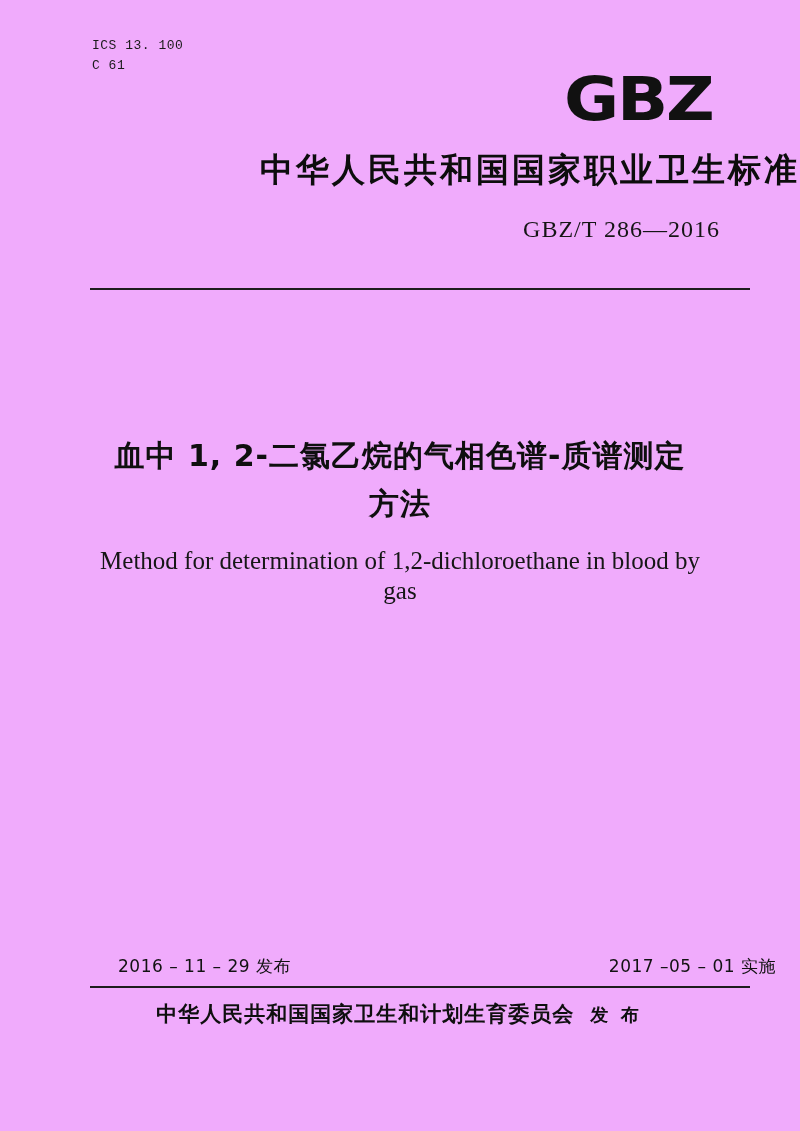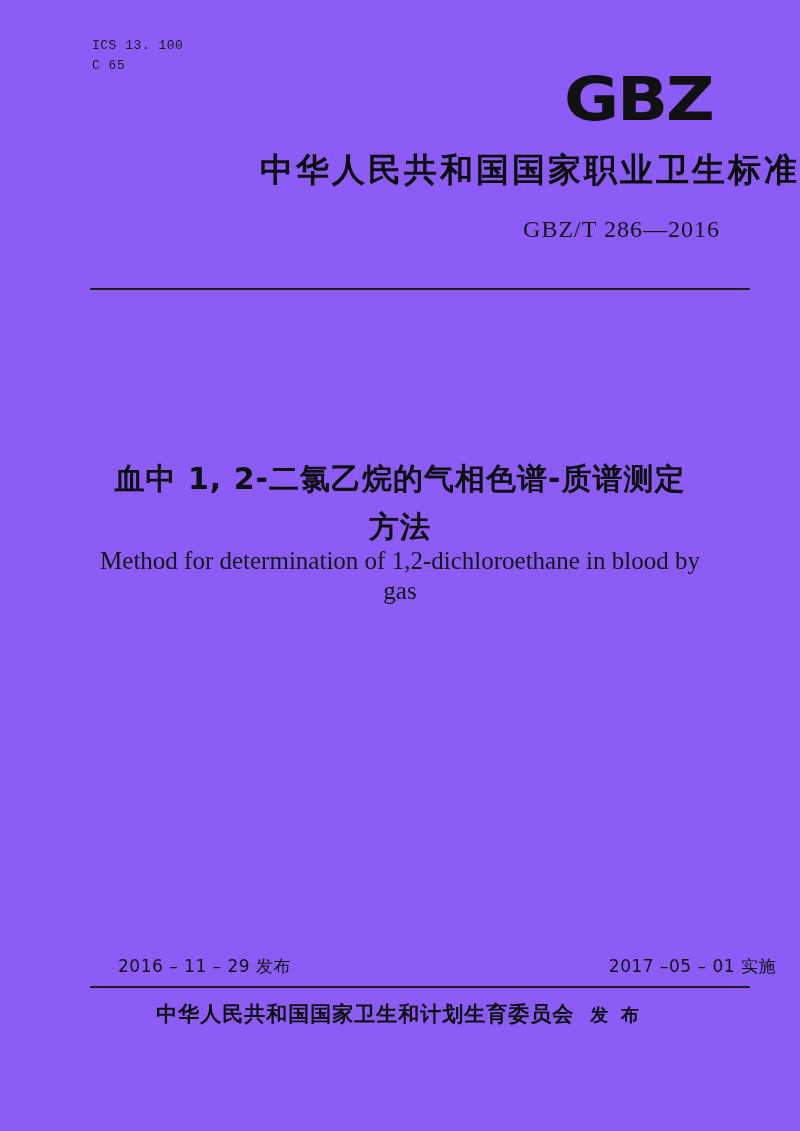--- a/index.html
+++ b/index.html
@@ -13,21 +13,21 @@
     font-family: "Liberation Serif", serif;
     color: #111111;
     position: relative;
     overflow: hidden;
   }
   .page {
     position: absolute;
     left: 0; top: 0;
     width: 800px;
     height: 1131px;
-    background: #8b5cf6;
+    background: #f0abfc;
   }
 
   
   .ics-block {
     position: absolute;
     left: 92px;
     top: 36px;
     font-family: "Liberation Mono", monospace;
     font-size: 13px;
     letter-spacing: 0.5px;
@@ -82,21 +82,21 @@
     top: 288px;
     width: 660px;
     height: 2px;
     background: #1d1d1d;
   }
 
   
   .doc-title-cn {
     position: absolute;
     left: 60px;
-    top: 455px;
+    top: 432px;
     width: 680px;
     text-align: center;
     font-family: "DejaVu Sans", sans-serif;
     font-weight: bold;
     font-size: 30px;
     line-height: 48px;
     letter-spacing: 1px;
     color: #0f0f0f;
   }
 
@@ -169,21 +169,21 @@
     font-size: 18px;
   }
 </style>
 </head>
 <body>
 
 <div class="page">
 
   <div class="ics-block">
     <div class="ics-line">ICS 13. 100</div>
-    <div class="ics-line">C 65</div>
+    <div class="ics-line">C 61</div>
   </div>
 
   <div class="gbz-logo">GBZ</div>
 
   <div class="std-title">中华人民共和国国家职业卫生标准</div>
 
   <div class="std-number">GBZ/T  286—2016</div>
 
   <div class="rule"></div>
 

